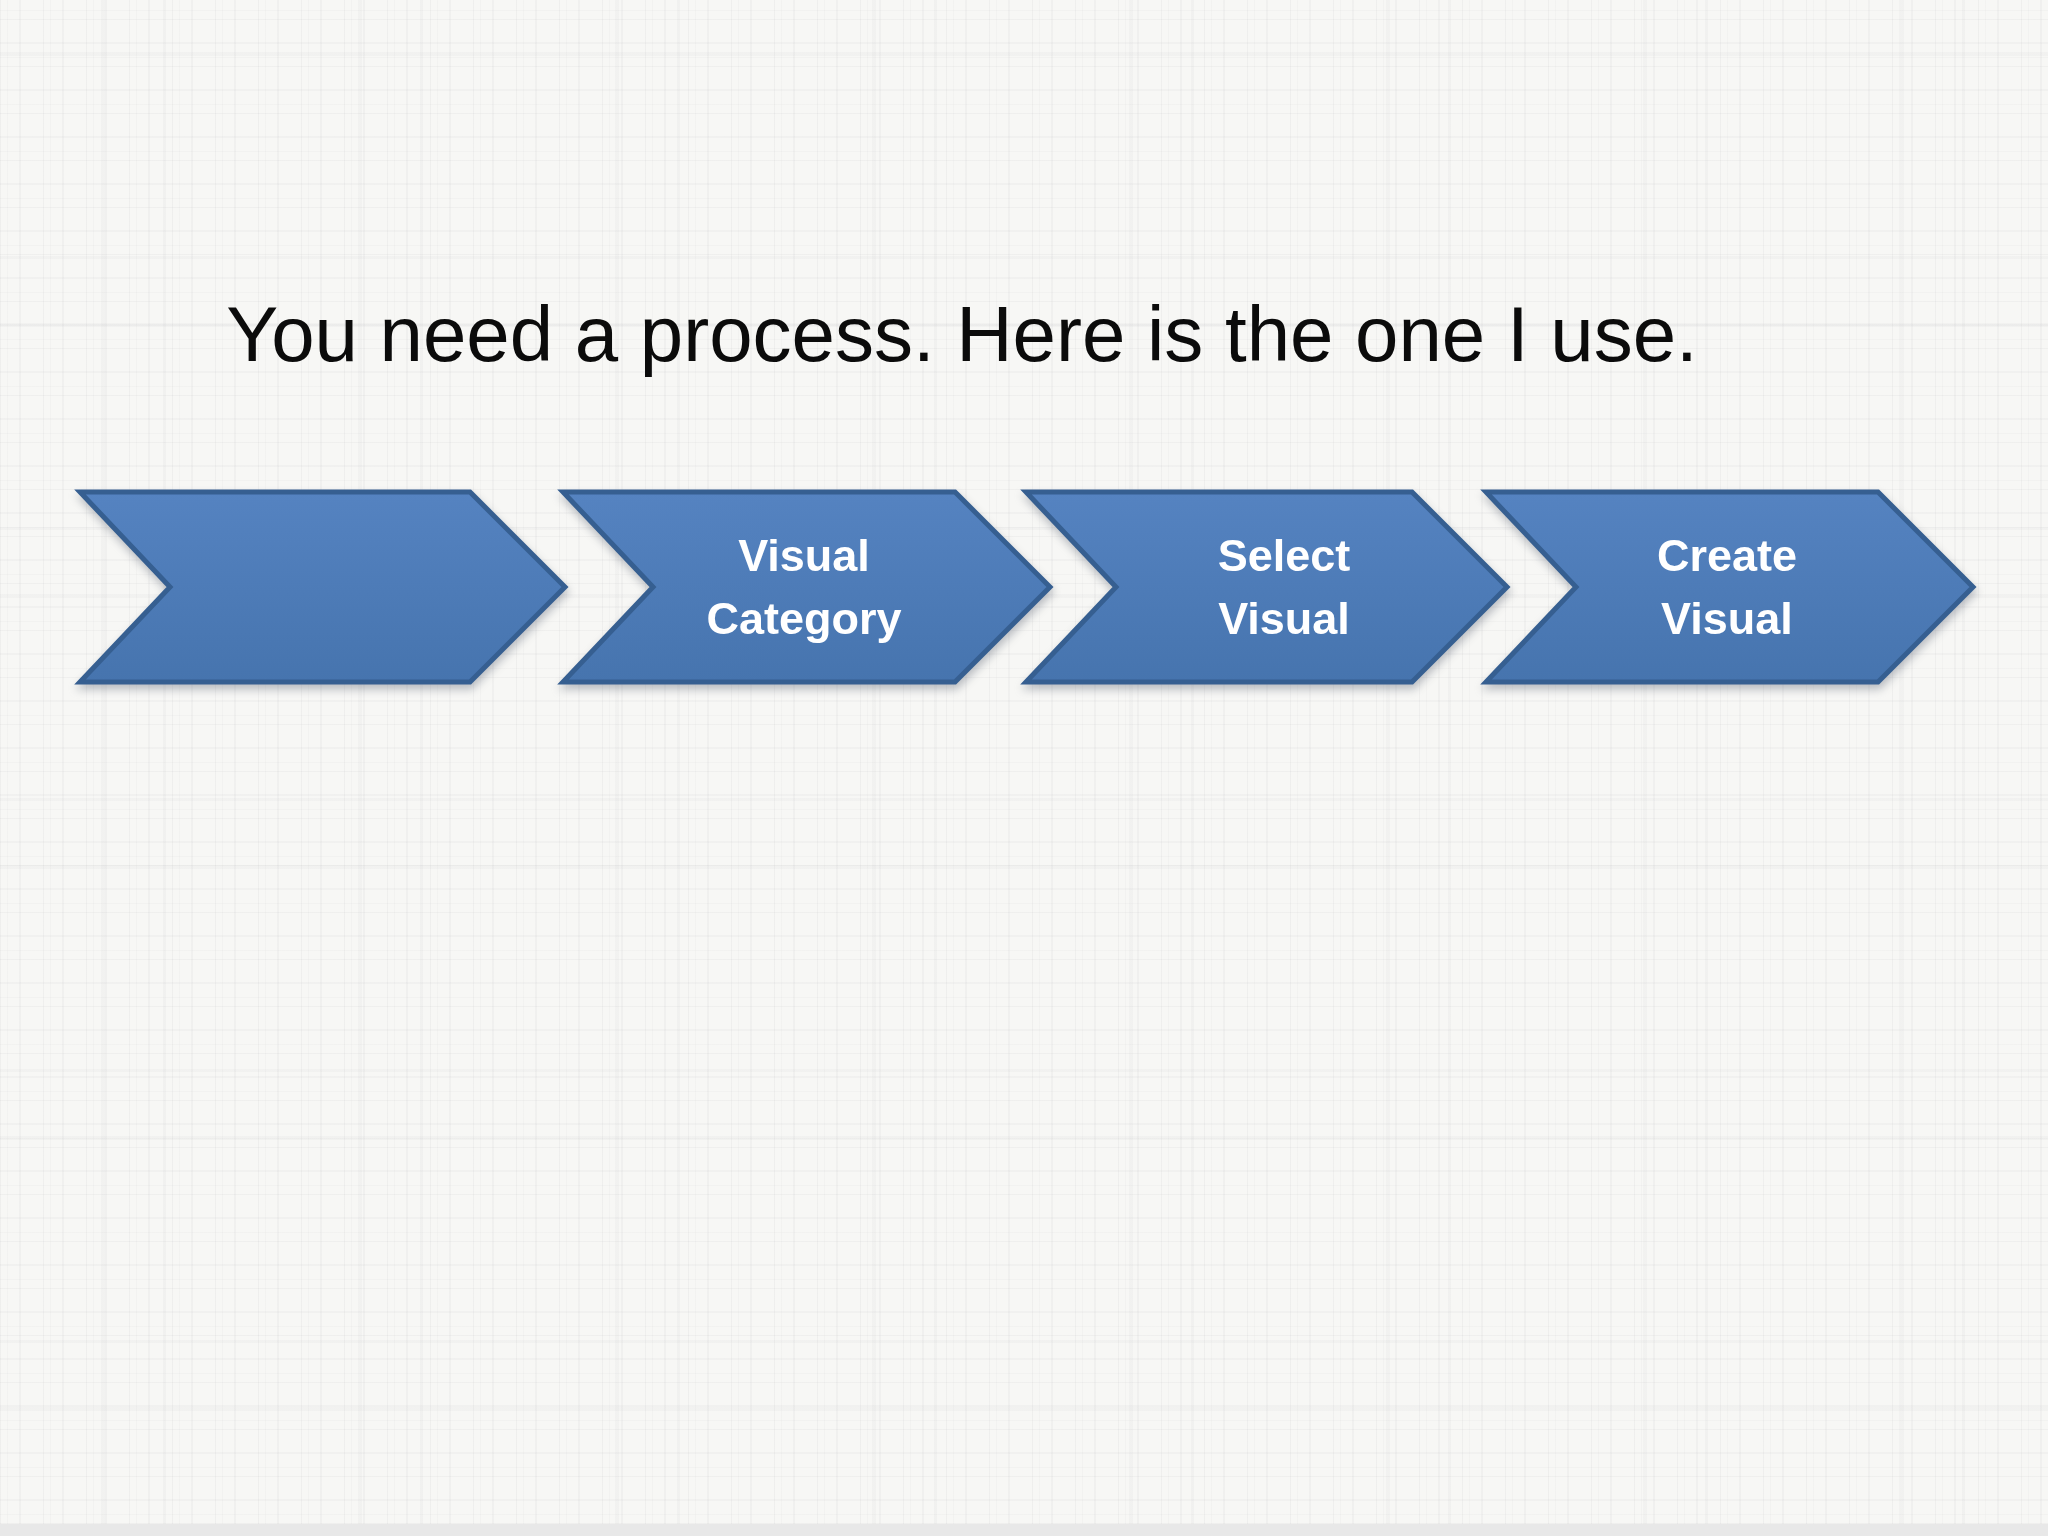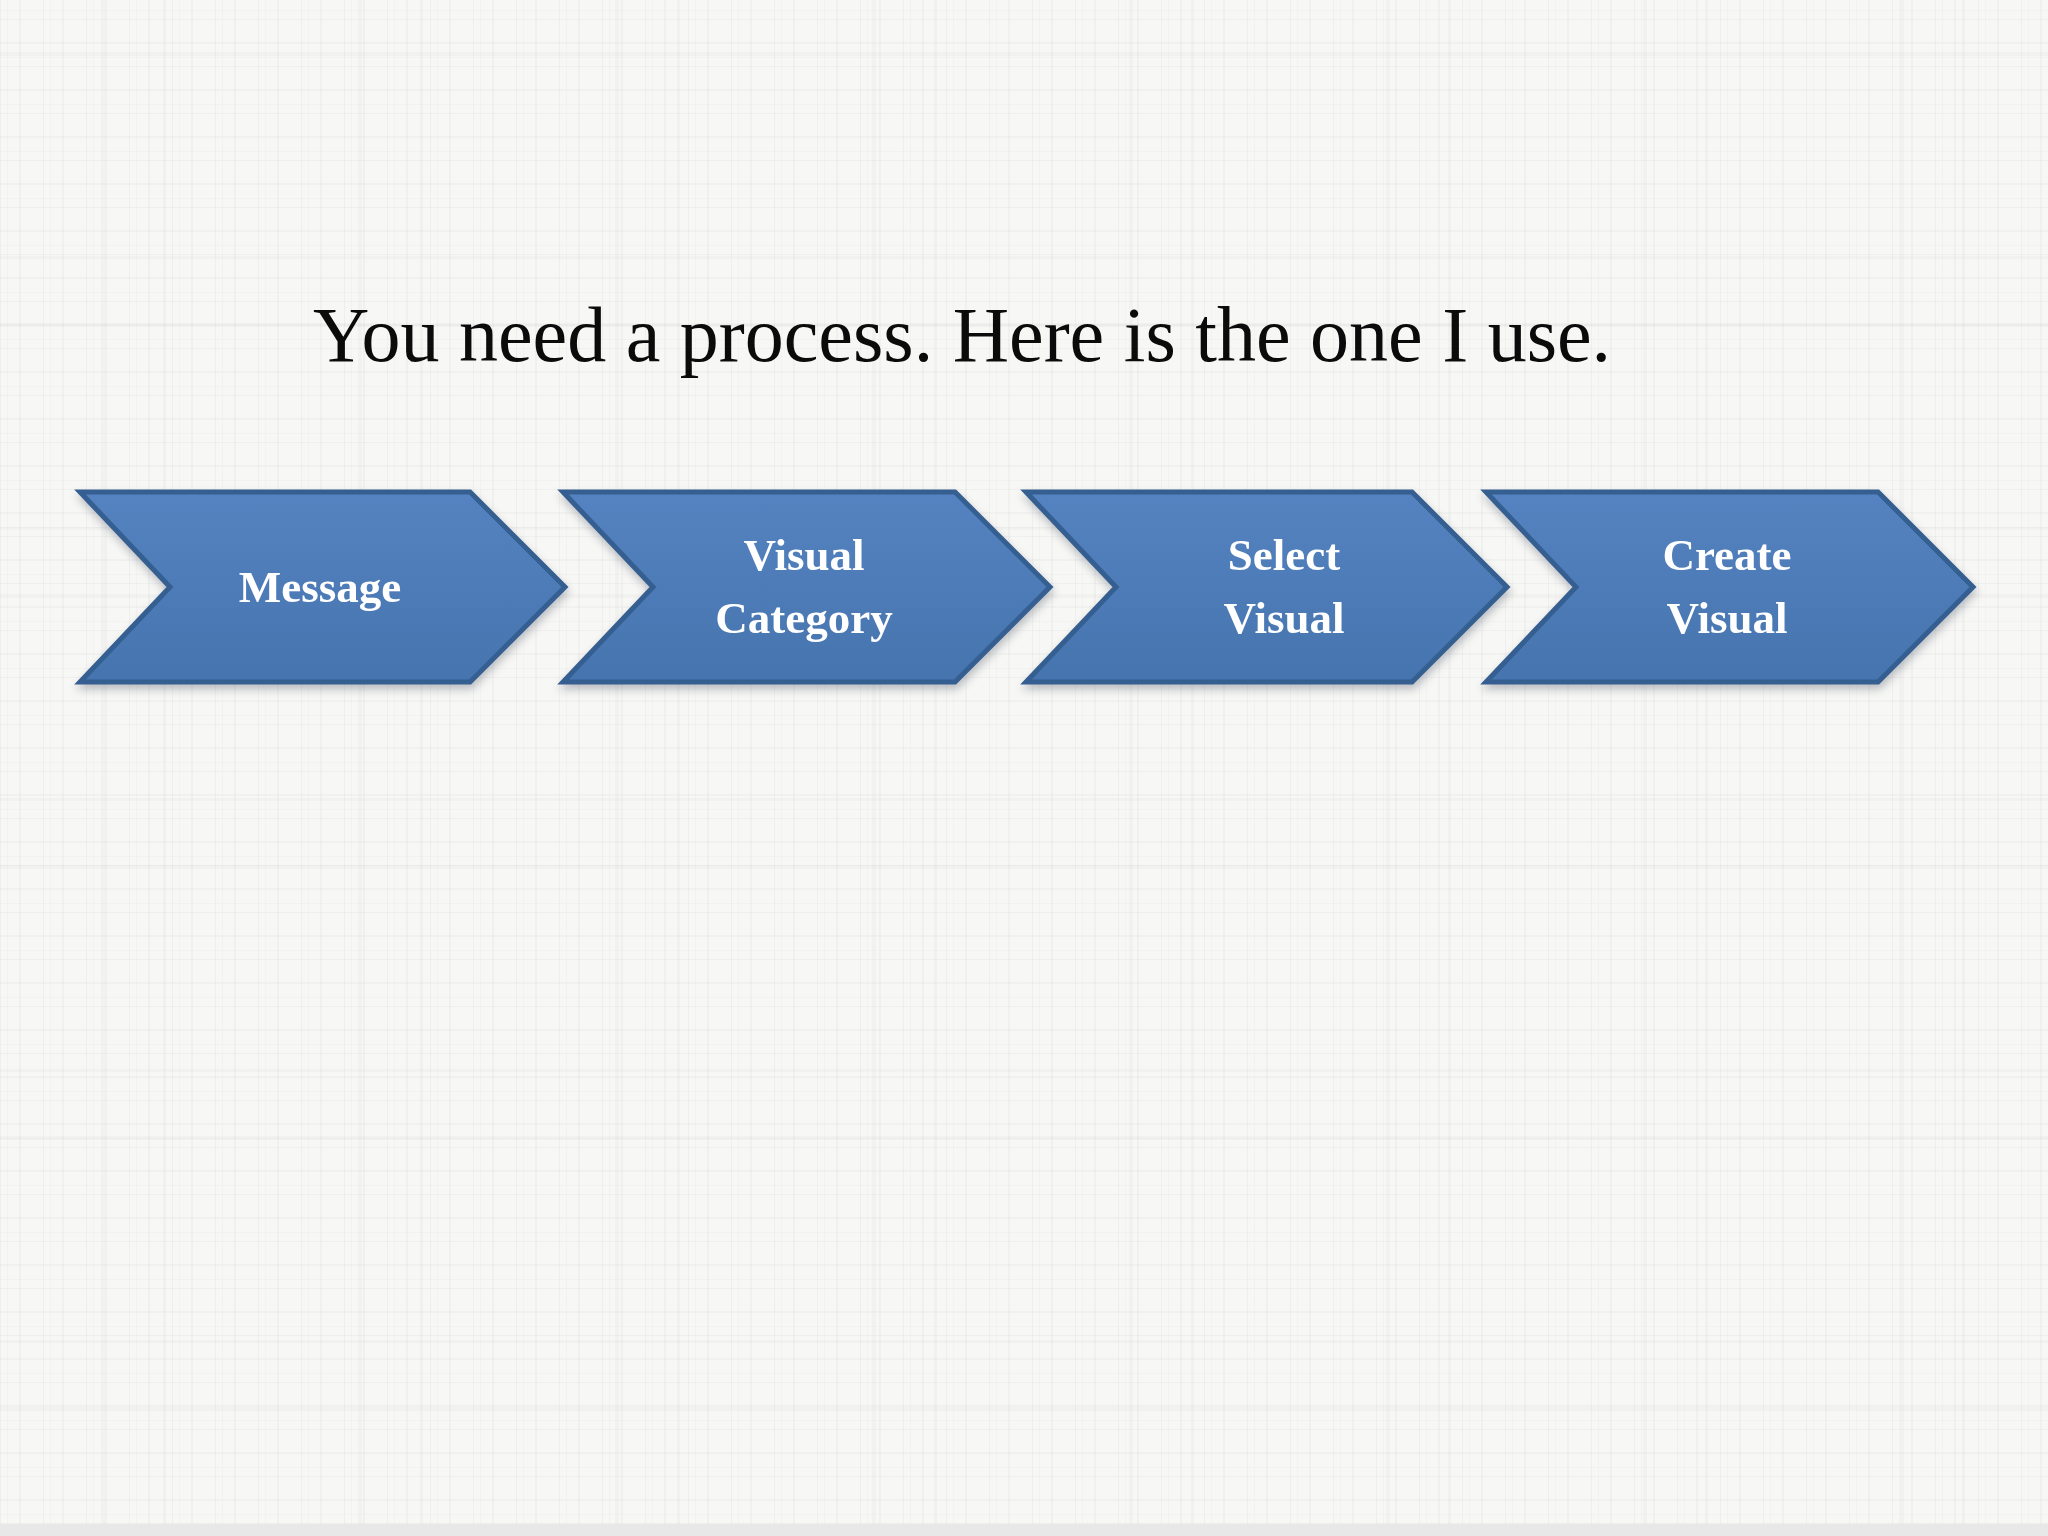--- a/index.html
+++ b/index.html
@@ -1,20 +1,20 @@
 <!DOCTYPE html>
 <html><head>
 <meta charset="utf-8">
 <style>
   html,body{margin:0;padding:0;background:#e8e8e8;}
   .slide{
     position:relative;
     width:2048px;height:1524px;
     overflow:hidden;
-    font-family:Liberation Serif, serif;
+    font-family:Liberation Sans, sans-serif;
     background-color:#f7f7f5;
     background-image:
       repeating-linear-gradient(90deg, rgba(150,150,156,.085) 0 1px, transparent 1px 7px, rgba(150,150,156,.05) 7px 8px, transparent 8px 19px, rgba(170,170,176,.09) 19px 21px, transparent 21px 43px),
       repeating-linear-gradient(0deg, rgba(150,150,156,.08) 0 1px, transparent 1px 9px, rgba(150,150,156,.05) 9px 10px, transparent 10px 23px, rgba(170,170,176,.08) 23px 25px, transparent 25px 47px),
       repeating-linear-gradient(90deg, transparent 0 101px, rgba(140,142,150,.05) 101px 105px, transparent 105px 163px, rgba(140,142,150,.06) 163px 166px, transparent 166px 257px),
       repeating-linear-gradient(0deg, transparent 0 113px, rgba(140,142,150,.05) 113px 117px, transparent 117px 181px, rgba(140,142,150,.05) 181px 184px, transparent 184px 271px);
   }
   .title{
     position:absolute;left:62px;top:288px;width:1800px;margin:0;
     text-align:center;
@@ -56,21 +56,20 @@
         <stop offset="0" stop-color="#5583c1"></stop>
         <stop offset="1" stop-color="#4674ae"></stop>
       </linearGradient>
     </defs>
     <polygon class="chev" points="80,20 470,20 565,115 470,210 80,210 170,115" stroke="#365f91"></polygon>
     <polygon class="chev" points="563,20 955,20 1050,115 955,210 563,210 653,115" stroke="#365f91"></polygon>
     <polygon class="chev" points="1026,20 1412,20 1507,115 1412,210 1026,210 1116,115" stroke="#365f91"></polygon>
     <polygon class="chev" points="1486,20 1878,20 1973,115 1878,210 1486,210 1576,115" stroke="#365f91"></polygon>
   </svg>
 
-  <div class="step-label label-1">Message</div>
 
   <div class="step-label label-2">Visual
 Category</div>
 
   <div class="step-label label-3">Select
 Visual</div>
 
   <div class="step-label label-4">Create
 Visual</div>
 

